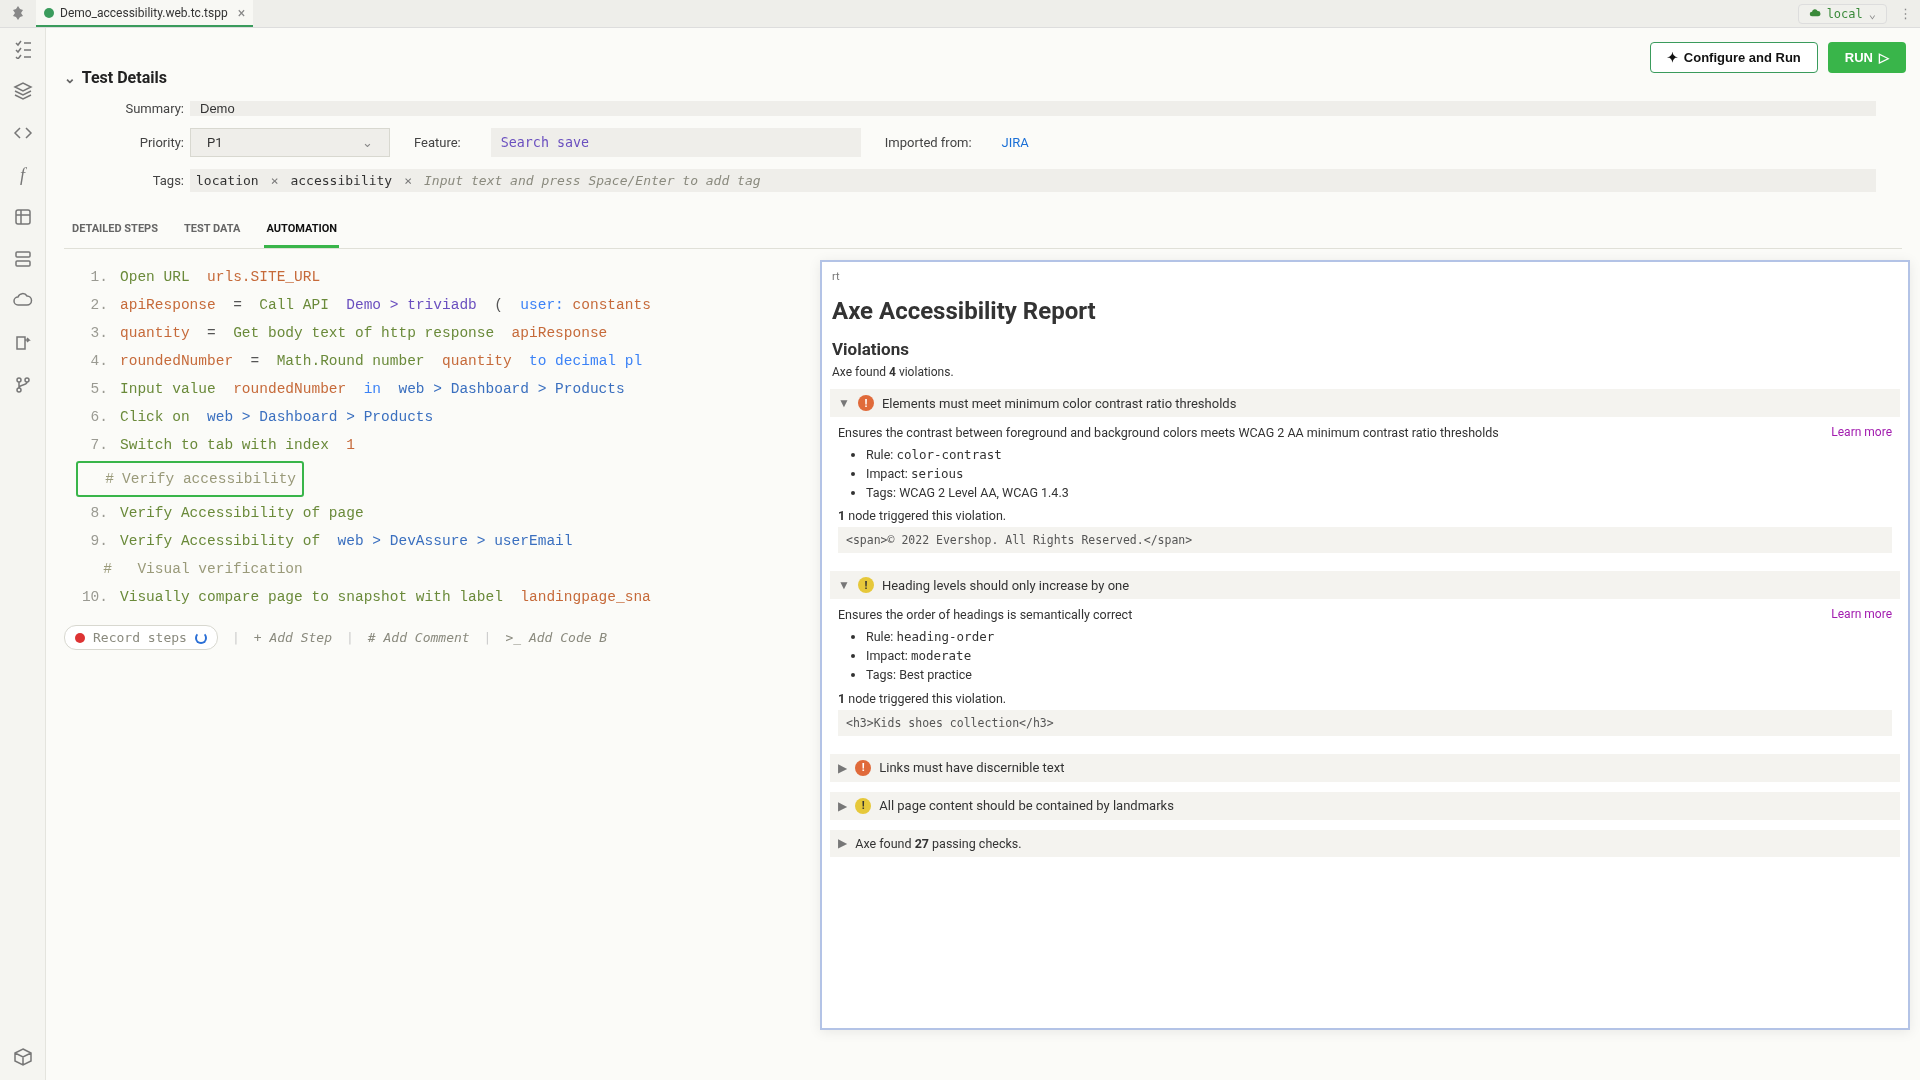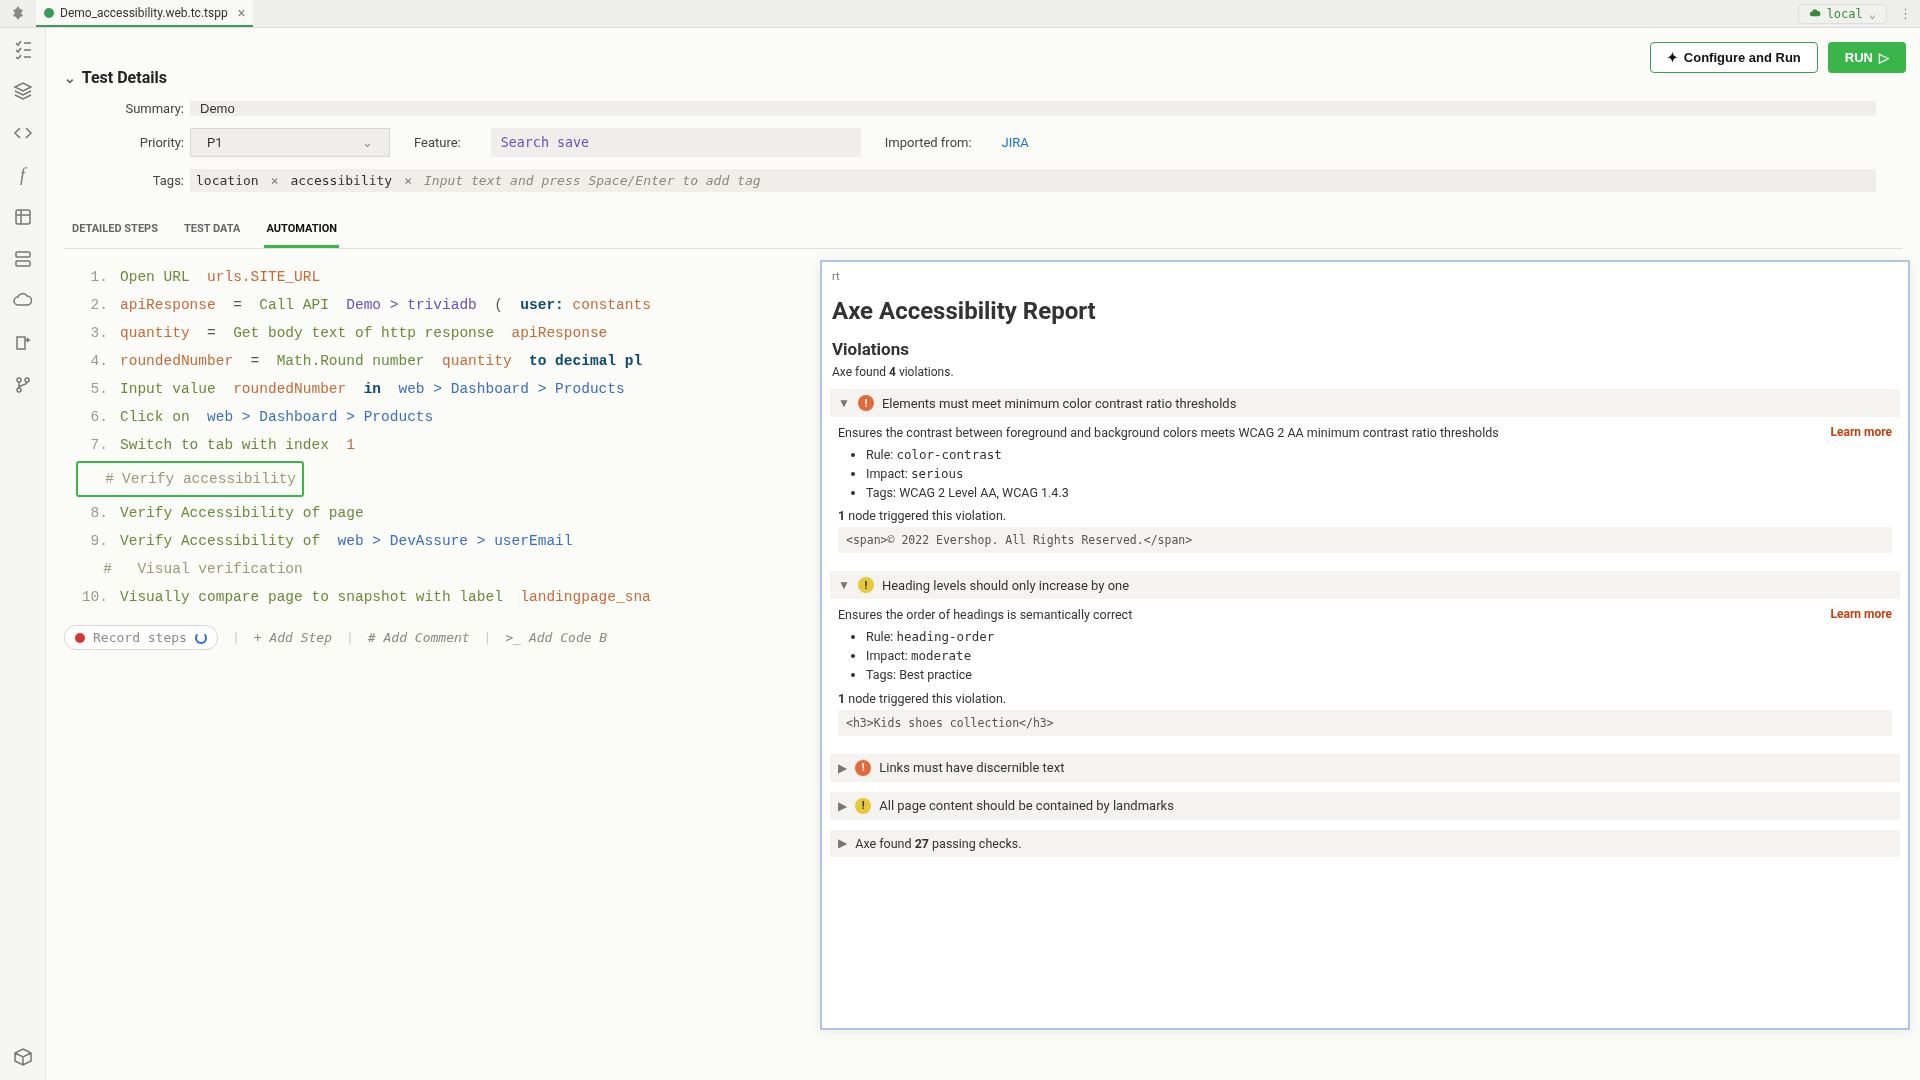--- a/index.html
+++ b/index.html
@@ -195,21 +195,21 @@
 .step-line { display:flex; }
 .lineno {
   width: 44px;
   text-align: right;
   padding-right: 12px;
   color: #9a9a92;
   user-select: none;
 }
 .linebody { flex: 1; white-space: pre; }
 .kw { color: #6a8a3a; }
-.idg { color: #0c4a6e; font-weight: bold; }
+.idg { color: #3b82f6; }
 .vr { color: #c66a3a; }
 .op { color: #555; }
 .num { color: #c66a3a; }
 .path { color: #3a6fbf; }
 .pp { color: #6a4fbf; }
 .comment-line {
   border: 2px solid #39b54a;
   border-radius: 3px;
   padding: 2px 6px 2px 0;
   display:inline-flex;
@@ -267,21 +267,21 @@
 .disclose { color:#777; cursor:pointer; font-size:12px; }
 .sev {
   width:16px; height:16px; border-radius:50%;
   display:inline-flex; align-items:center; justify-content:center;
   font-size:11px; font-weight:700; color:#fff;
 }
 .sev-error { background:#e06a3a; }
 .sev-warn { background:#e6c83a; color:#333; }
 .viol-body { padding: 8px 8px 8px 8px; font-size:12.5px; }
 .viol-desc { margin-bottom:6px; display:flex; justify-content:space-between;gap:36px; }
-.learn { color:#c2410c; font-size:12px; cursor:pointer; white-space:nowrap; margin-left:22px;font-weight:bold; }
+.learn { color:#a21caf; font-size:12px; cursor:pointer; white-space:nowrap; margin-left:22px; }
 .viol ul { list-style: disc; margin: 4px 0 6px 28px; }
 .viol li { font-size:12.5px; line-height:1.5; }
 .mono { font-family: "Menlo","Consolas",monospace; }
 .node-note { margin:6px 0 4px 0; font-size:12.5px; }
 .code-block {
   background:#f4f3ef; padding:6px 8px; font-family:"Menlo","Consolas",monospace;
   font-size:11.5px; color:#555;
 }
 .passed-row {
   background:#f4f3ef; padding:6px 8px; display:flex; align-items:center; gap:8px;

